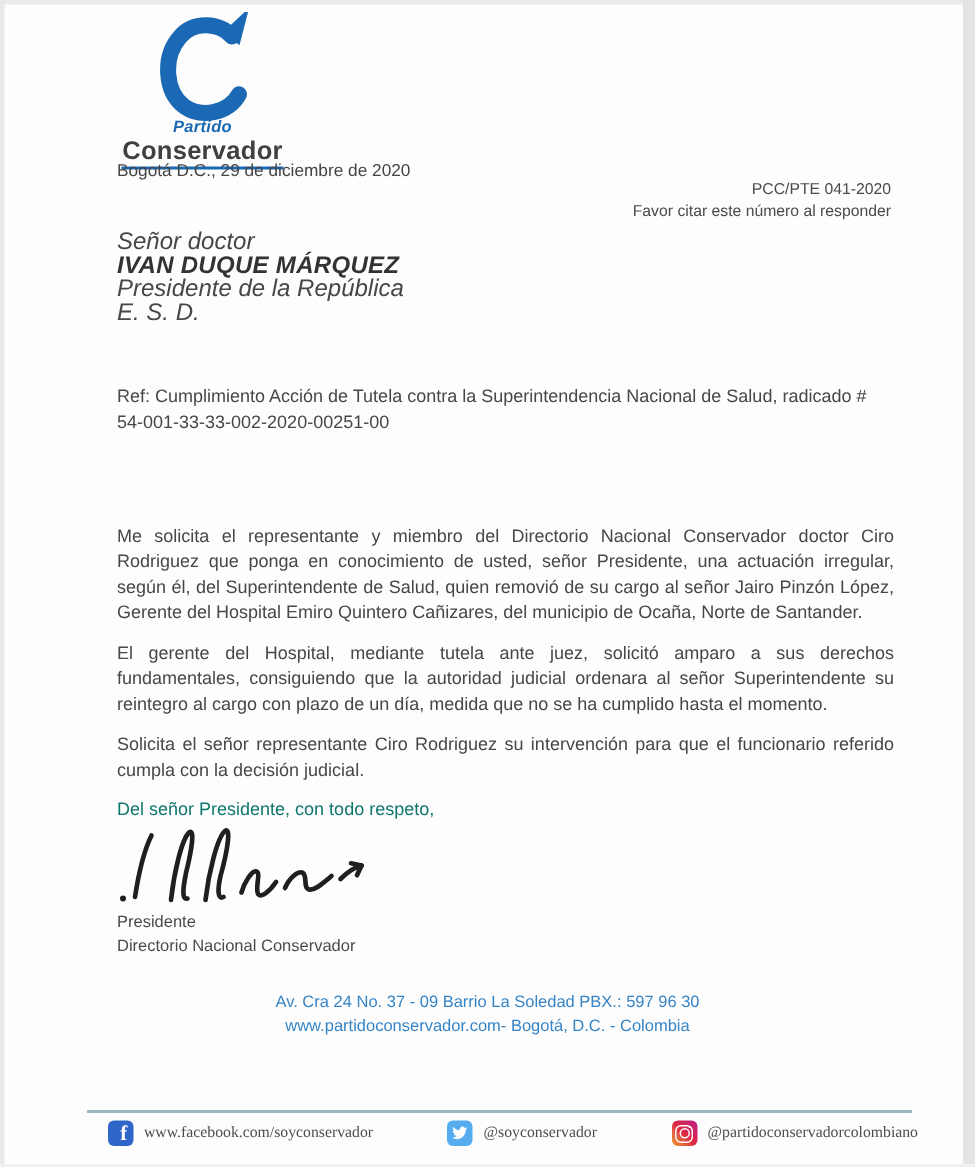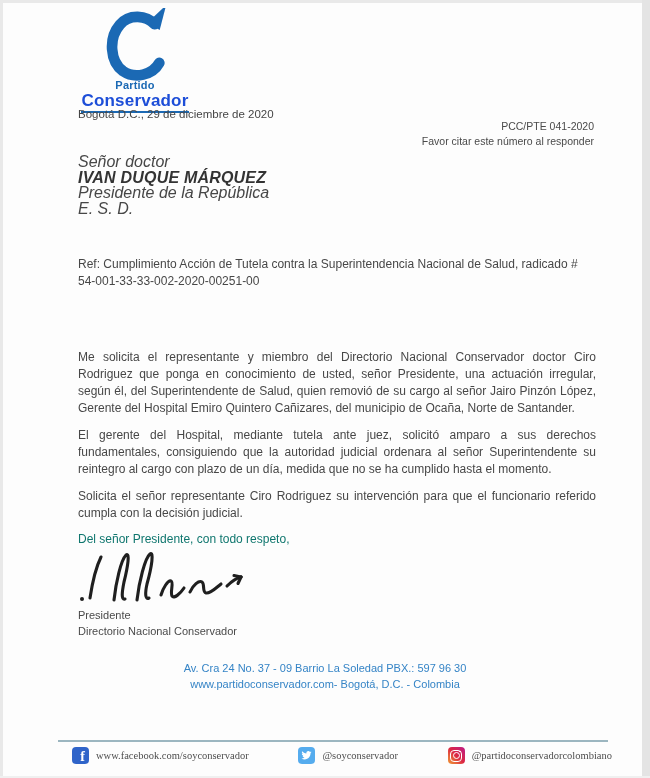--- a/index.html
+++ b/index.html
@@ -12,22 +12,22 @@
   
   .edge { position:absolute; background:#e9e9e9; z-index:5; }
   .edge-top { top:0; left:0; width:100%; height:3px; }
   .edge-left { top:0; left:0; width:3px; height:100%; }
   .edge-right { top:0; right:0; width:8px; height:100%; background:#e4e4e4; }
   .edge-bottom { bottom:0; left:0; width:100%; height:2px; background:#f0f0f0; }
 
   
   .logo { position:absolute; top:8px; left:66px; width:138px; text-align:center; }
   .logo svg { display:block; margin:0 auto; }
-  .logo-line1 { font-size:11px; font-weight:bold; color:#1b69b4; line-height:11px; margin-top:-2px; letter-spacing:.2px; }
-  .logo-line2 { display:inline-block; font-size:17px; font-weight:bold; color:#1d4ed8; line-height:19px; letter-spacing:.2px; border-bottom:2px solid #1b69b4; padding-bottom:1px; }
+  .logo-line1 { font-size:11px; font-weight:bold; color:#1b69b4; line-height:11px; margin-top:-2px; letter-spacing:.2px;font-style:italic; }
+  .logo-line2 { display:inline-block; font-size:17px; font-weight:bold; color:#404040; line-height:19px; letter-spacing:.2px; border-bottom:2px solid #1b69b4; padding-bottom:1px; }
 
   .date-line { position:absolute; top:108px; left:78px; font-size:11.5px; color:#454545; }
 
   .ref-block { position:absolute; top:119px; right:56px; text-align:right; font-size:10.5px; line-height:15px; color:#4a4a4a; }
 
   .recipient { position:absolute; top:154px; left:78px; font-size:16px; line-height:15.5px; color:#474747;font-style:italic; }
   .recipient-name { font-weight:bold; color:#333; letter-spacing:.2px; }
 
   .subject { position:absolute; top:256px; left:78px; width:518px; font-size:12px; line-height:16.5px; color:#474747; }
 

